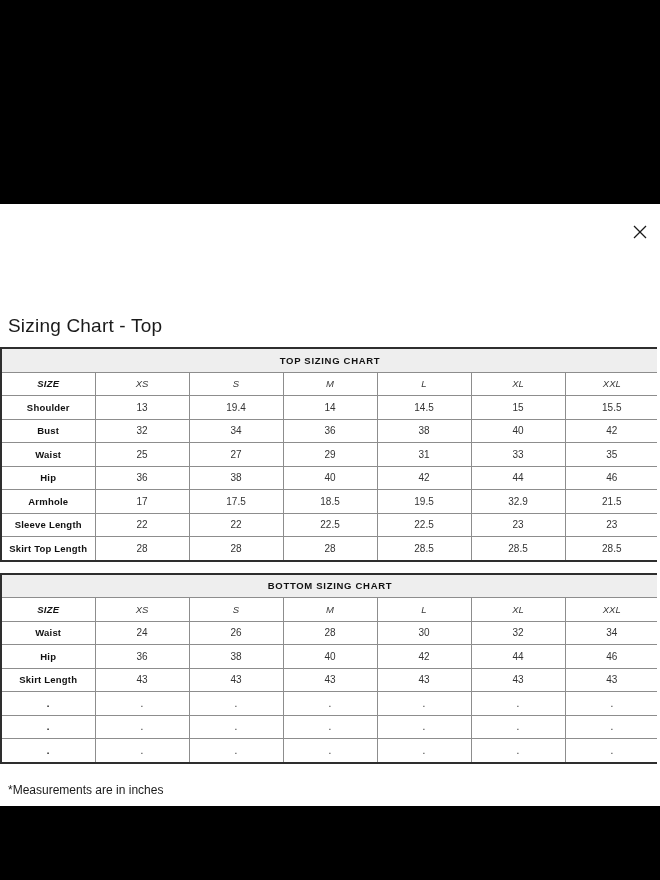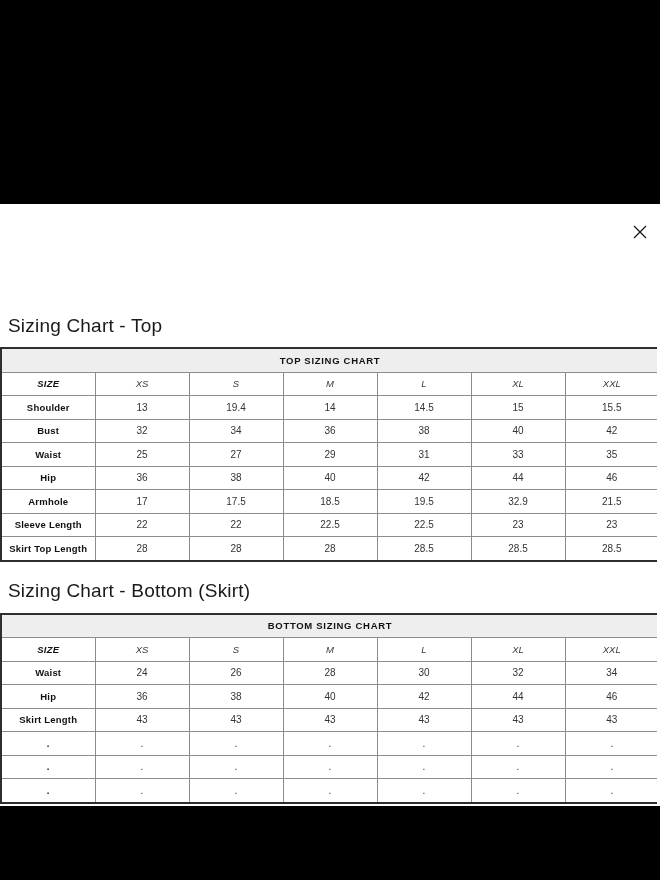--- a/index.html
+++ b/index.html
@@ -187,21 +187,20 @@
             <td>28</td>
             <td>28</td>
             <td>28.5</td>
             <td>28.5</td>
             <td>28.5</td>
           </tr>
         </tbody>
       </table>
     </div>
 
-  <h2 class="section-heading heading-bottom">Sizing Chart - Bottom (Skirt)</h2>
 
   <div class="table-clip clip-bottom">
       <table class="sizing-table">
         <colgroup>
           <col style="width: 94px;">
           <col style="width: 94px;">
           <col style="width: 94px;">
           <col style="width: 94px;">
           <col style="width: 94px;">
           <col style="width: 94px;">
@@ -273,14 +272,15 @@
             <td>.</td>
             <td>.</td>
             <td>.</td>
             <td>.</td>
             <td>.</td>
           </tr>
         </tbody>
       </table>
     </div>
 
+  <p class="footnote">*Measurements are in inches</p>
 
 </div>
 
 </body></html>

